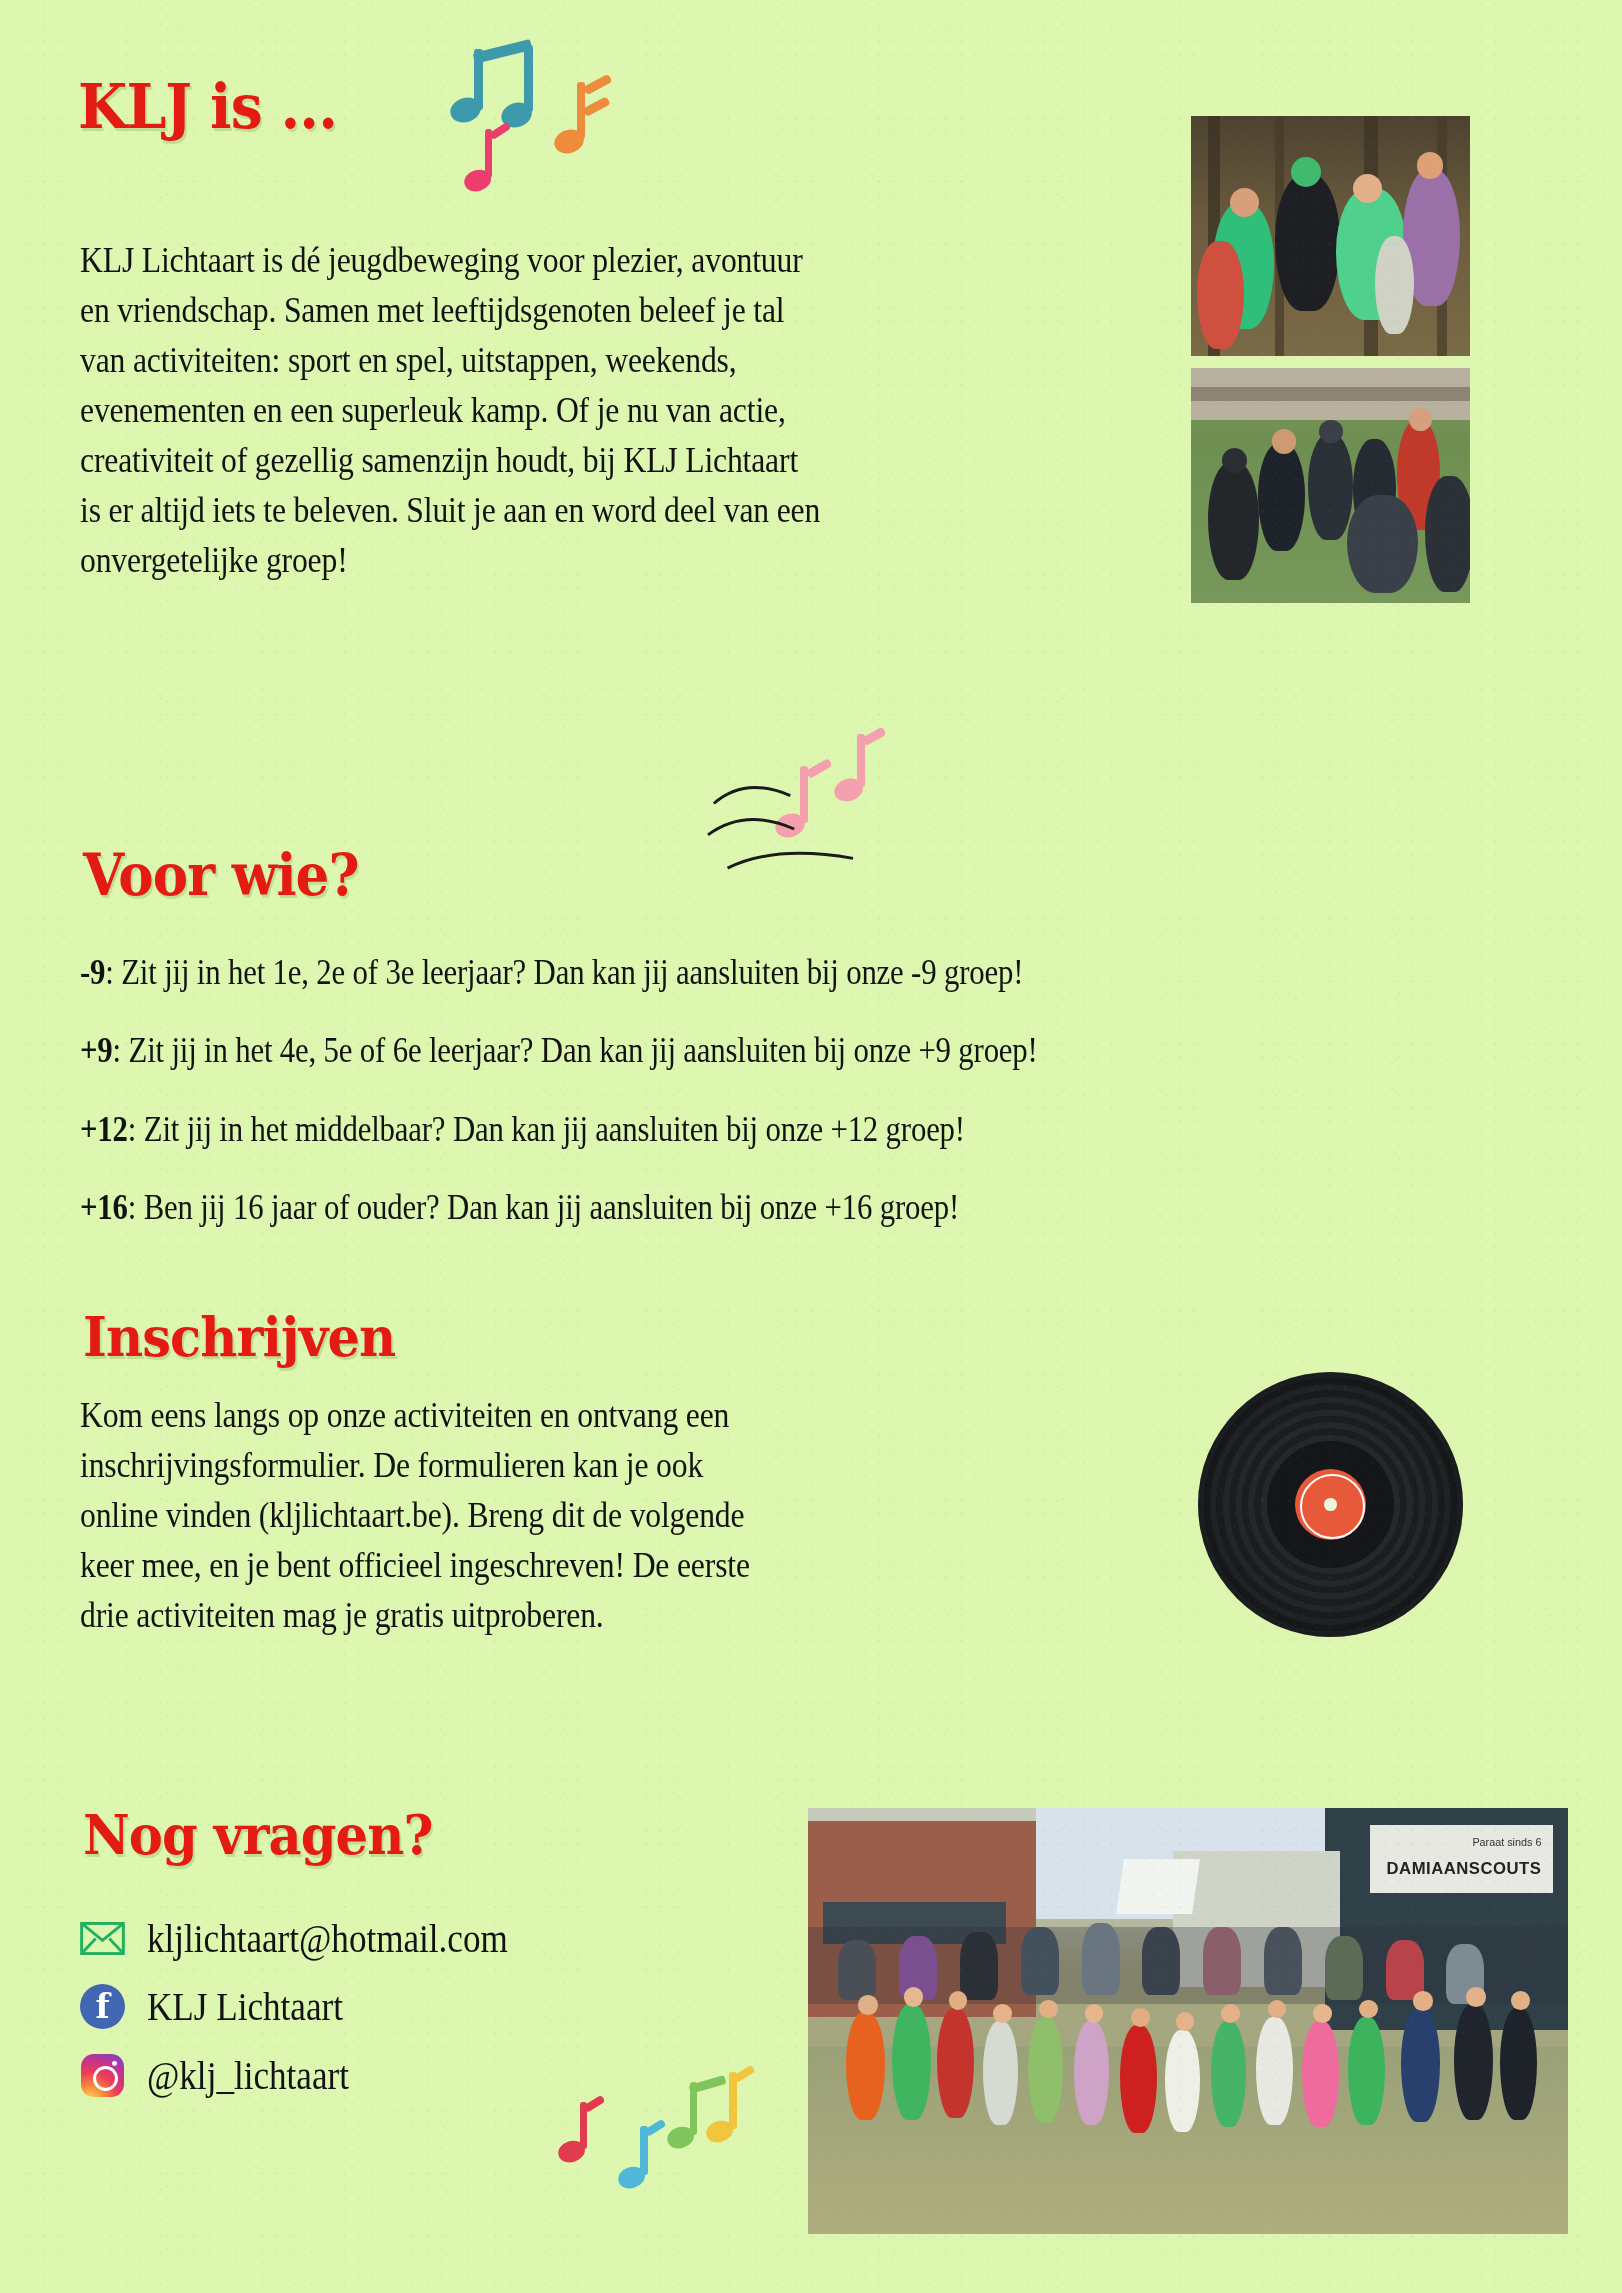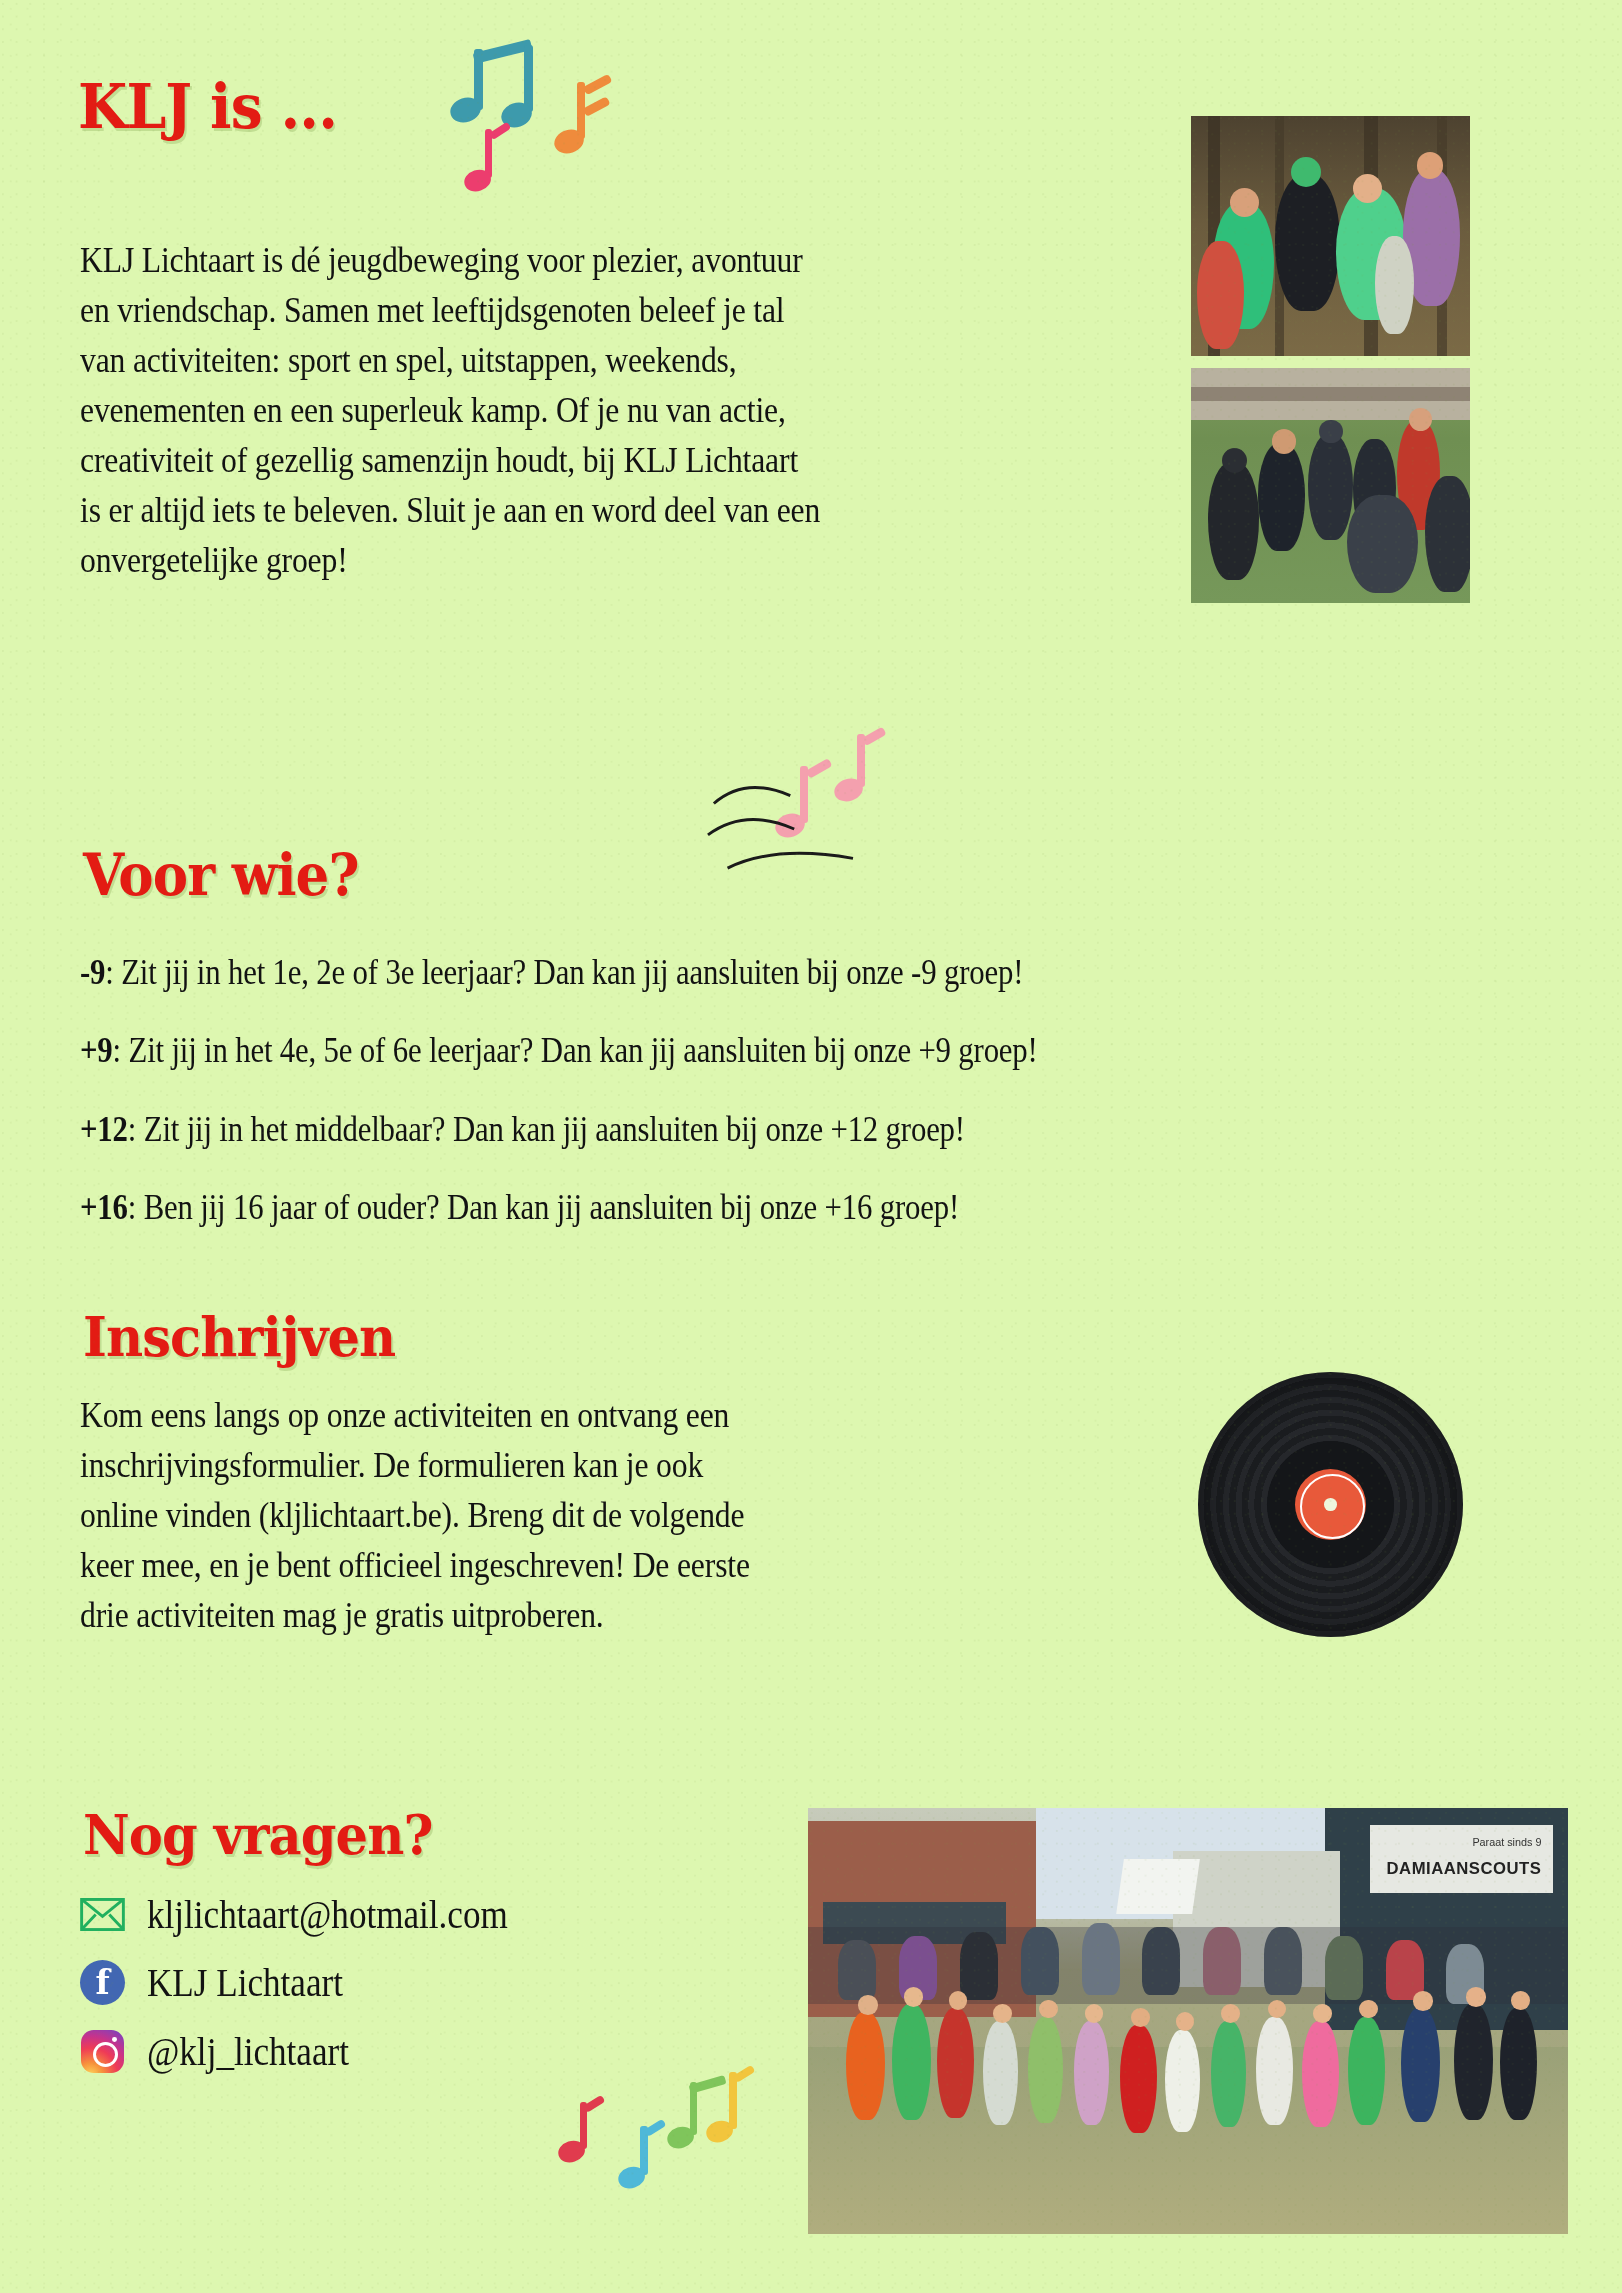--- a/index.html
+++ b/index.html
@@ -121,20 +121,21 @@
     border-radius: 50%;
     background: #141619;
   }
 
   
   .contact-row {
     position: absolute;
     display: flex;
     align-items: center;
     gap: 21.6px;
+    margin-top: 24px;
   }
   .contact-label {
     font-family: "Liberation Serif", serif;
     font-size: 39px;
     color: #121212;
     transform: scaleX(0.9);
     transform-origin: left center;
     white-space: nowrap;
   }
   .icon-box {
@@ -345,21 +346,21 @@
     <div style="position:absolute; inset:0; background:linear-gradient(#c7cbbb 0%, #b9bda9 24%, #a8a882 38%, #9ba279 100%);"></div>
 
     <div style="position:absolute; left:30%; right:28%; top:0; height:26%; background:#d7e2ea;"></div>
 
     <div style="position:absolute; left:0; top:3%; width:30%; height:46%; background:#9b5e4a;"></div>
     <div style="position:absolute; left:2%; top:22%; width:24%; height:10%; background:#3c4a52;"></div>
 
     <div style="position:absolute; right:0; top:0; width:32%; height:52%; background:#2f4049;"></div>
     <div style="position:absolute; right:2%; top:4%; width:24%; height:16%; background:#e6e8e2;"></div>
     <div style="position:absolute; right:3.5%; top:12%; font-family:'Liberation Sans',sans-serif; font-weight:bold; font-size:16.7px; color:#222; letter-spacing:0.5px;">DAMIAANSCOUTS</div>
-    <div style="position:absolute; right:3.5%; top:6.5%; font-family:'Liberation Sans',sans-serif; font-size:10.8px; color:#333;">Paraat sinds 9</div>
+    <div style="position:absolute; right:3.5%; top:6.5%; font-family:'Liberation Sans',sans-serif; font-size:10.8px; color:#333;">Paraat sinds 6</div>
 
     <div style="position:absolute; left:48%; top:10%; width:22%; height:32%; background:#cfd3c8;"></div>
     <div style="position:absolute; left:41%; top:12%; width:10%; height:13%; background:#f2f4f0; transform:skewX(-8deg);"></div>
 
     <div style="position:absolute; left:0; right:0; bottom:0; height:44%; background:linear-gradient(#9aa178, #b0ad7e);"></div>
 
     <div style="position:absolute; left:0; right:0; top:28%; height:18%; background:rgba(45,45,55,0.30);"></div>
     <div style="position:absolute; left:4%; top:31%; width:5%; height:14%; background:#4a4f57; border-radius:40% 40% 20% 20%;"></div>
     <div style="position:absolute; left:12%; top:30%; width:5%; height:15%; background:#7b4f8f; border-radius:40% 40% 20% 20%;"></div>
     <div style="position:absolute; left:20%; top:29%; width:5%; height:16%; background:#2b2f36; border-radius:40% 40% 20% 20%;"></div>

